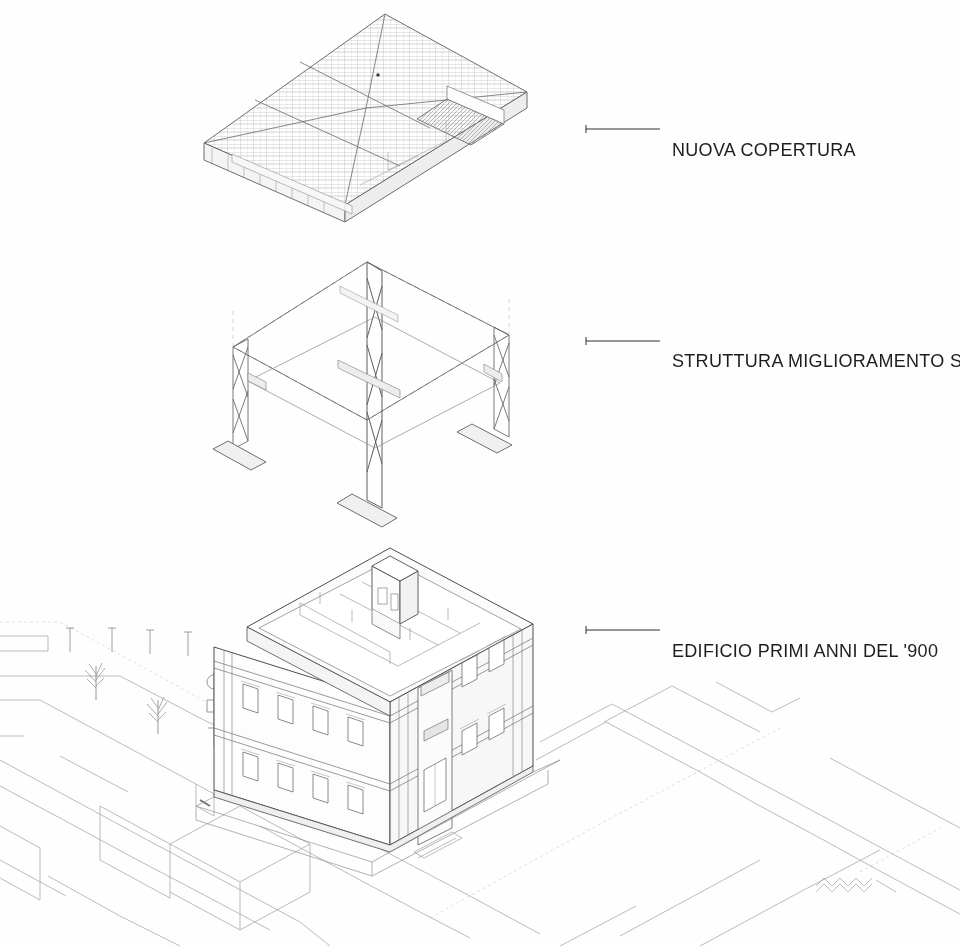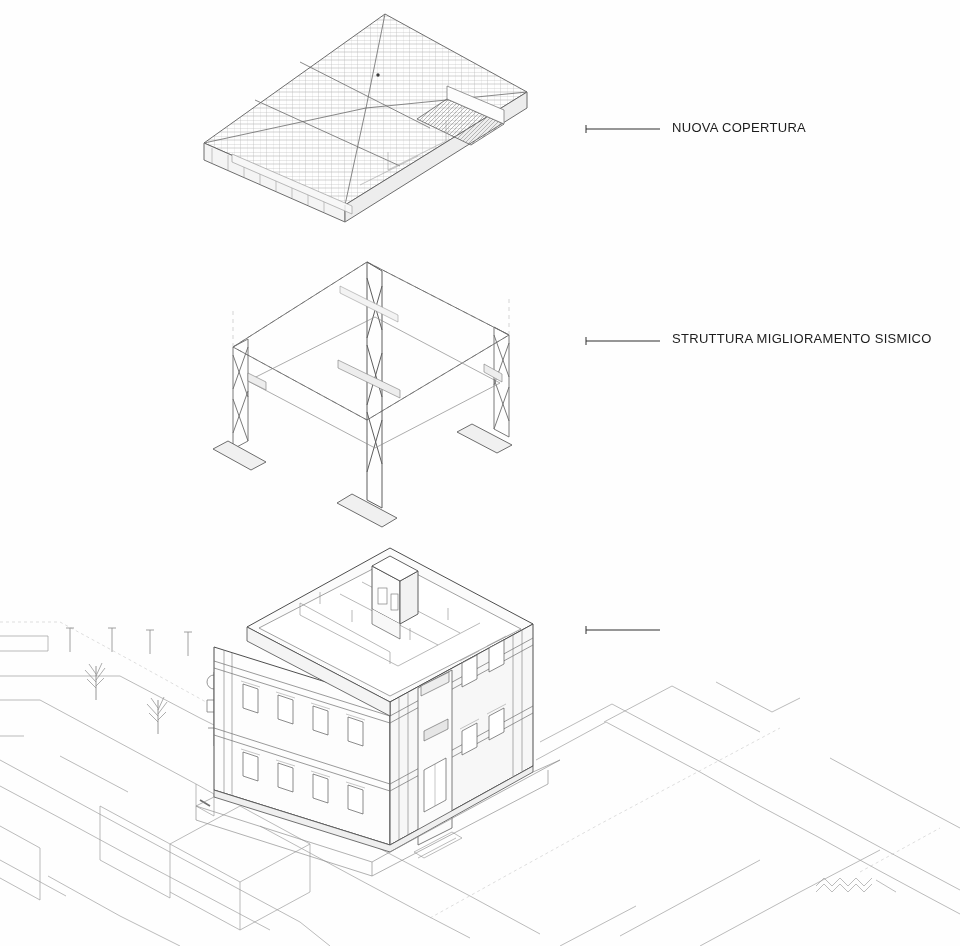--- a/index.html
+++ b/index.html
@@ -18,25 +18,26 @@
     overflow: hidden;
   }
   #drawing {
     position: absolute;
     top: 0; left: 0;
     width: 960px;
     height: 946px;
   }
   .label {
     position: absolute;
-    font-size: 13px;
+    font-size: 18px;
     letter-spacing: 0.3px;
     color: #1d1d1d;
     white-space: nowrap;
     font-family: "Liberation Sans", sans-serif;
+    margin-top: 20px;
   }
   .label-roof   { left: 672px; top: 120px; }
   .label-struct { left: 672px; top: 331px; }
   .label-build  { left: 672px; top: 621px; }
 </style>
 </head>
 <body>
 
 <div id="sheet">
 
@@ -371,14 +372,15 @@
       <path d="M586,337 L586,345"></path>
       <path d="M586,630 L660,630"></path>
       <path d="M586,626 L586,634"></path>
     </g>
   </svg>
 
   <div class="label label-roof">NUOVA COPERTURA</div>
 
   <div class="label label-struct">STRUTTURA MIGLIORAMENTO SISMICO</div>
 
+  <div class="label label-build">EDIFICIO PRIMI ANNI DEL '900</div>
 
 </div>
 
 </body></html>

